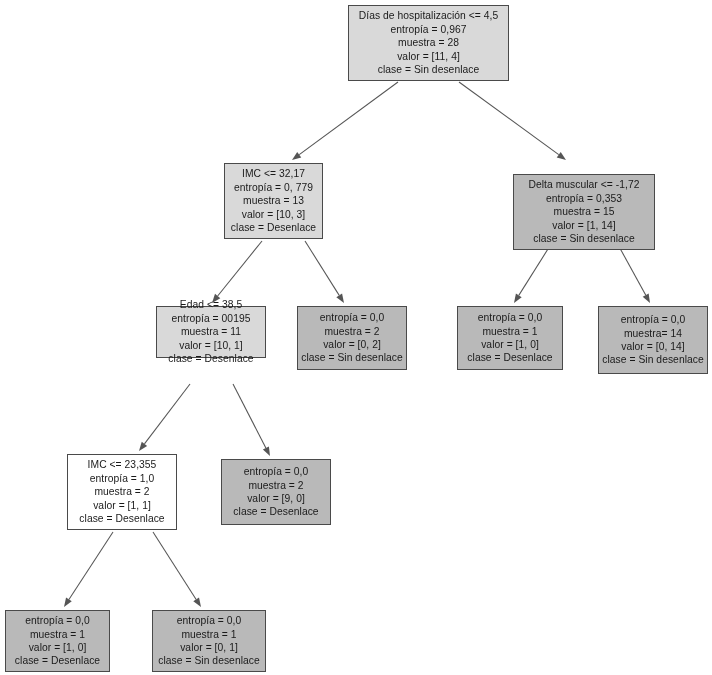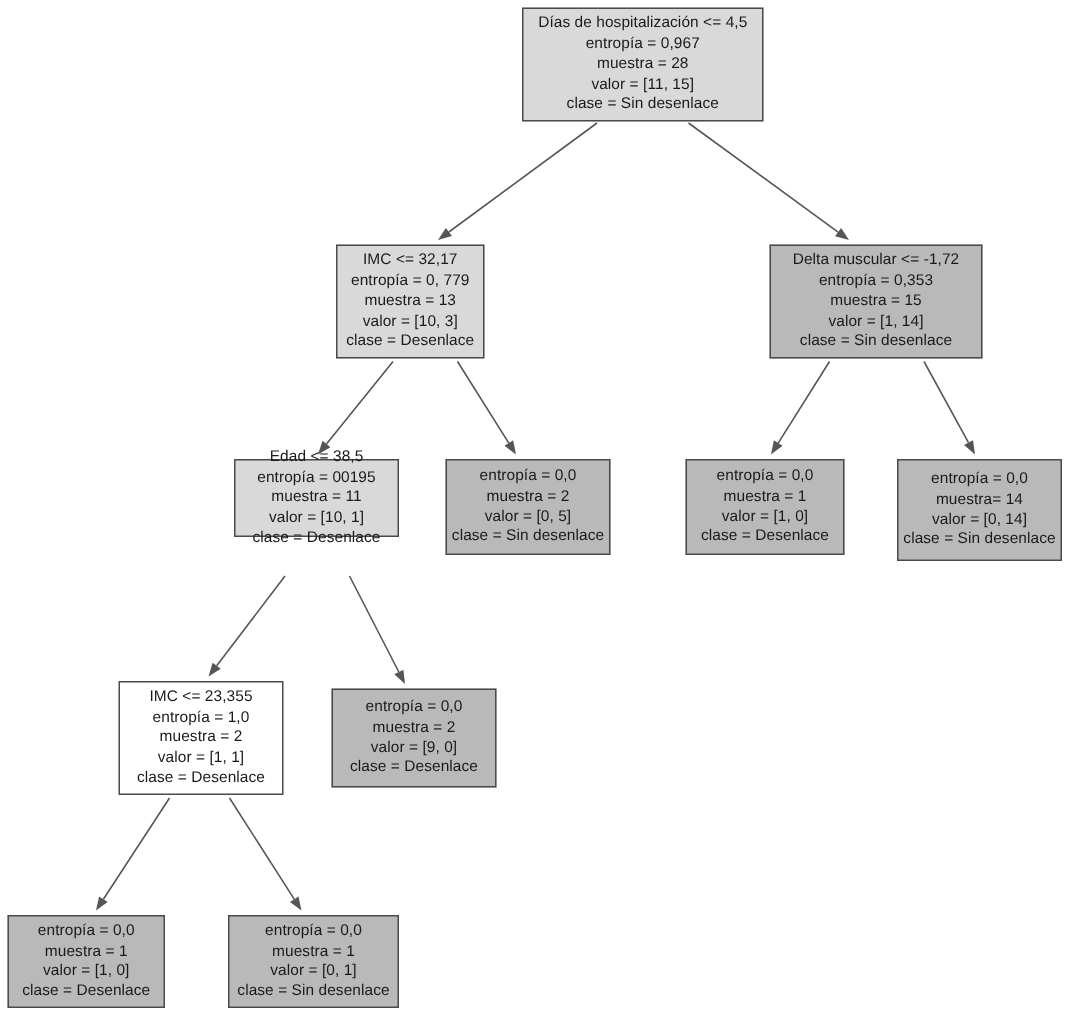--- a/index.html
+++ b/index.html
@@ -76,63 +76,63 @@
       <polygon points="64,607 66.0761721760394,597.6058790142217 71.76890233614743,601.3251293854923" fill="#555555"></polygon>
       <line x1="153" y1="532" x2="196.1485167321897" y2="599.4195573940464" stroke="#555555" stroke-width="1.05"></line>
       <polygon points="201,607 193.28479396994058,601.2523399618858 199.01223949443883,597.5867748262069" fill="#555555"></polygon>
     </svg>
 
   <div id="node-layer">
       <div class="node fill-light" style="left: 348px; top: 5px; width: 161px; height: 76px;">
         <span class="node-line">Días de hospitalización &lt;= 4,5</span>
         <span class="node-line">entropía = 0,967</span>
         <span class="node-line">muestra = 28</span>
-        <span class="node-line">valor = [11, 15]</span>
+        <span class="node-line">valor = [11, 4]</span>
         <span class="node-line">clase = Sin desenlace</span>
       </div>
       <div class="node fill-light" style="left: 224px; top: 163px; width: 99px; height: 76px;">
         <span class="node-line">IMC &lt;= 32,17</span>
         <span class="node-line">entropía = 0, 779</span>
         <span class="node-line">muestra = 13</span>
         <span class="node-line">valor = [10, 3]</span>
         <span class="node-line">clase = Desenlace</span>
       </div>
-      <div class="node fill-medium" style="left: 513px; top: 163px; width: 142px; height: 76px;">
+      <div class="node fill-medium" style="left: 513px; top: 174px; width: 142px; height: 76px;">
         <span class="node-line">Delta muscular &lt;= -1,72</span>
         <span class="node-line">entropía = 0,353</span>
         <span class="node-line">muestra = 15</span>
         <span class="node-line">valor = [1, 14]</span>
         <span class="node-line">clase = Sin desenlace</span>
       </div>
       <div class="node fill-light" style="left: 156px; top: 306px; width: 110px; height: 52px;">
         <span class="node-line">Edad &lt;= 38,5</span>
         <span class="node-line">entropía = 00195</span>
         <span class="node-line">muestra = 11</span>
         <span class="node-line">valor = [10, 1]</span>
         <span class="node-line">clase = Desenlace</span>
       </div>
       <div class="node fill-medium" style="left: 297px; top: 306px; width: 110px; height: 64px;">
         <span class="node-line">entropía = 0,0</span>
         <span class="node-line">muestra = 2</span>
-        <span class="node-line">valor = [0, 5]</span>
+        <span class="node-line">valor = [0, 2]</span>
         <span class="node-line">clase = Sin desenlace</span>
       </div>
       <div class="node fill-medium" style="left: 457px; top: 306px; width: 106px; height: 64px;">
         <span class="node-line">entropía = 0,0</span>
         <span class="node-line">muestra = 1</span>
         <span class="node-line">valor = [1, 0]</span>
         <span class="node-line">clase = Desenlace</span>
       </div>
       <div class="node fill-medium" style="left: 598px; top: 306px; width: 110px; height: 68px;">
         <span class="node-line">entropía = 0,0</span>
         <span class="node-line">muestra= 14</span>
         <span class="node-line">valor = [0, 14]</span>
         <span class="node-line">clase = Sin desenlace</span>
       </div>
-      <div class="node fill-white" style="left: 79px; top: 454px; width: 110px; height: 76px;">
+      <div class="node fill-white" style="left: 67px; top: 454px; width: 110px; height: 76px;">
         <span class="node-line">IMC &lt;= 23,355</span>
         <span class="node-line">entropía = 1,0</span>
         <span class="node-line">muestra = 2</span>
         <span class="node-line">valor = [1, 1]</span>
         <span class="node-line">clase = Desenlace</span>
       </div>
       <div class="node fill-medium" style="left: 221px; top: 459px; width: 110px; height: 66px;">
         <span class="node-line">entropía = 0,0</span>
         <span class="node-line">muestra = 2</span>
         <span class="node-line">valor = [9, 0]</span>

